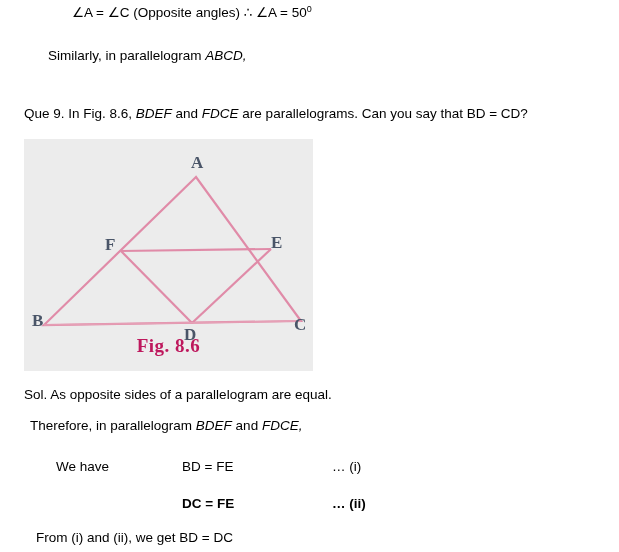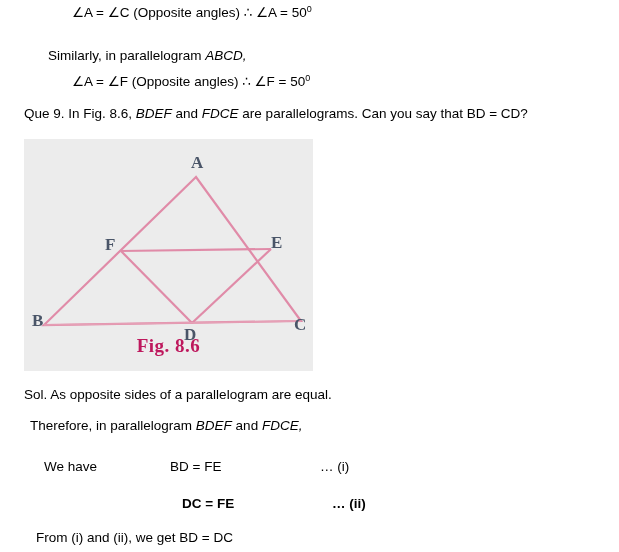--- a/index.html
+++ b/index.html
@@ -82,23 +82,20 @@
 <div class="page">
 
   <div class="line ind1 row-l1">
     <span>∠A = ∠C (Opposite angles) ∴ ∠A = 50</span><sup>0</sup>
   </div>
 
   <div class="line ind2 row-l2">
     <span>Similarly, in parallelogram </span><span class="ital">ABCD,</span>
   </div>
 
-  <div class="line ind1 row-l3">
-    <span>∠A = ∠F (Opposite angles) ∴ ∠F = 50</span><sup>0</sup>
-  </div>
 
   <div class="line bold row-q">
     <span>Que 9. In Fig. 8.6, </span><span class="ital">BDEF</span><span> and </span><span class="ital">FDCE</span><span> are parallelograms. Can you say that BD = CD?</span>
   </div>
 
   <div class="figbox">
     <svg width="289" height="232" viewBox="0 0 289 232">
 
       <polygon points="172,38 20,186 277,182" fill="none" stroke="#e08ba8" stroke-width="2.2"></polygon>
 
@@ -122,21 +119,21 @@
   </div>
 
   <div class="line row-sol">
     <span class="bold">Sol.</span><span> As opposite sides of a parallelogram are equal.</span>
   </div>
 
   <div class="line ind3 row-s2" style="">
     <span>Therefore, in parallelogram </span><span class="ital">BDEF</span><span> and </span><span class="ital">FDCE,</span>
   </div>
 
-  <div class="line row-s3" style="padding-left:44px;">
+  <div class="line row-s3" style="padding-left:56px;">
     <span class="col-a">We have</span><span class="col-b">BD = FE</span><span class="col-c">… (i)</span>
   </div>
 
   <div class="line row-s4" style="padding-left:56px;">
     <span class="col-a"></span><span class="col-b">DC = FE</span><span class="col-c">… (ii)</span>
   </div>
 
   <div class="line row-s5" style="padding-left:36px;">From (i) and (ii), we get BD = DC</div>
 
 </div>

